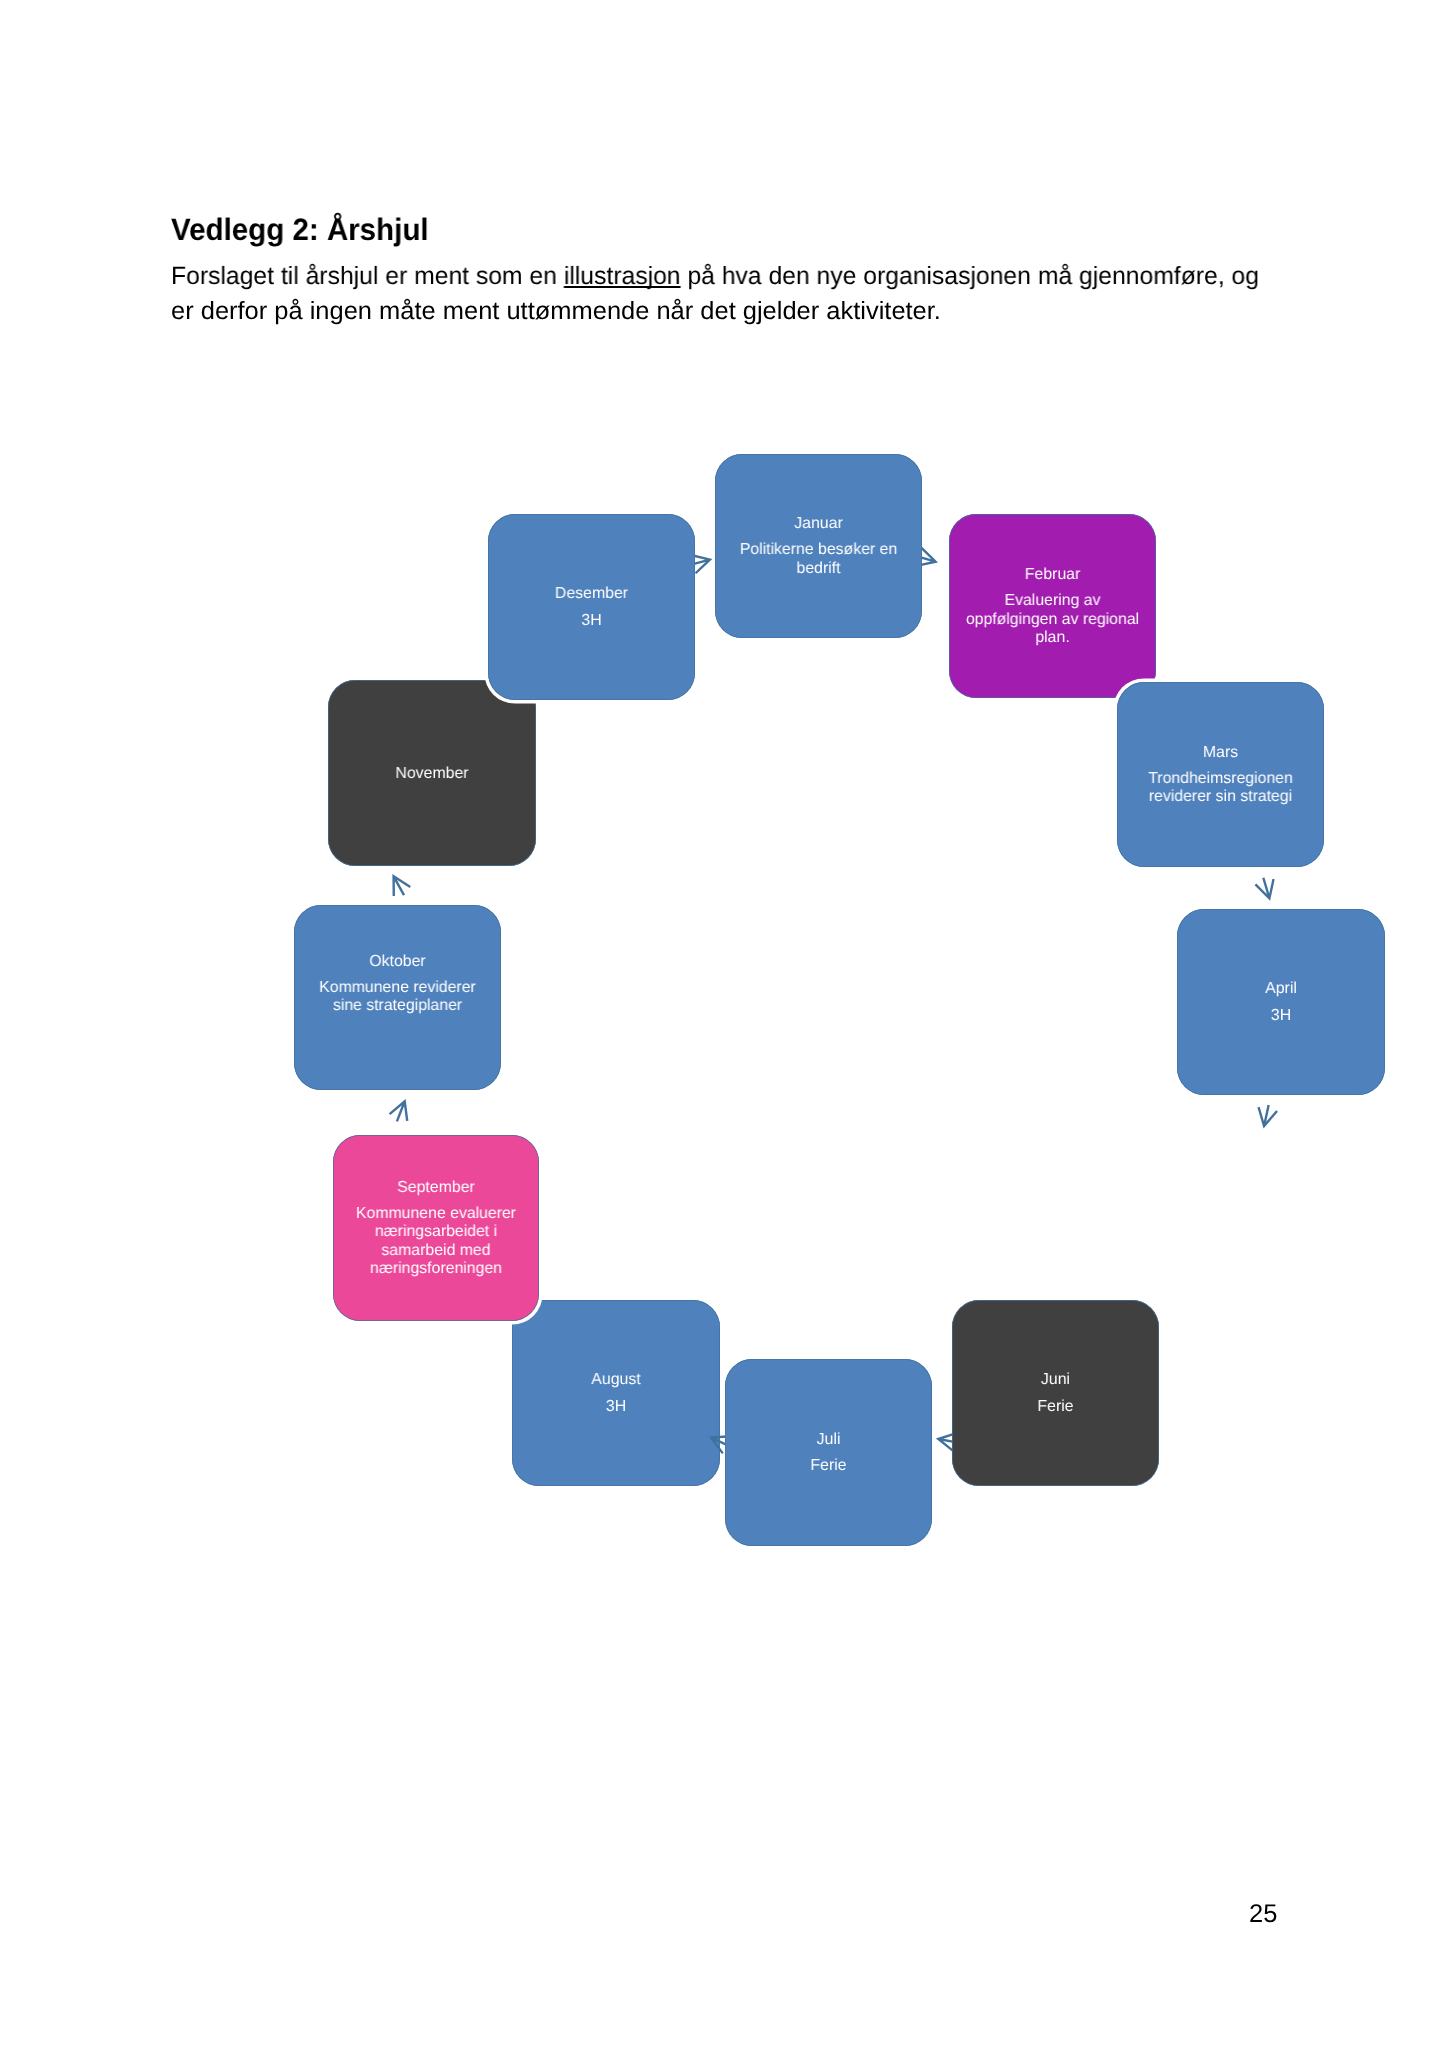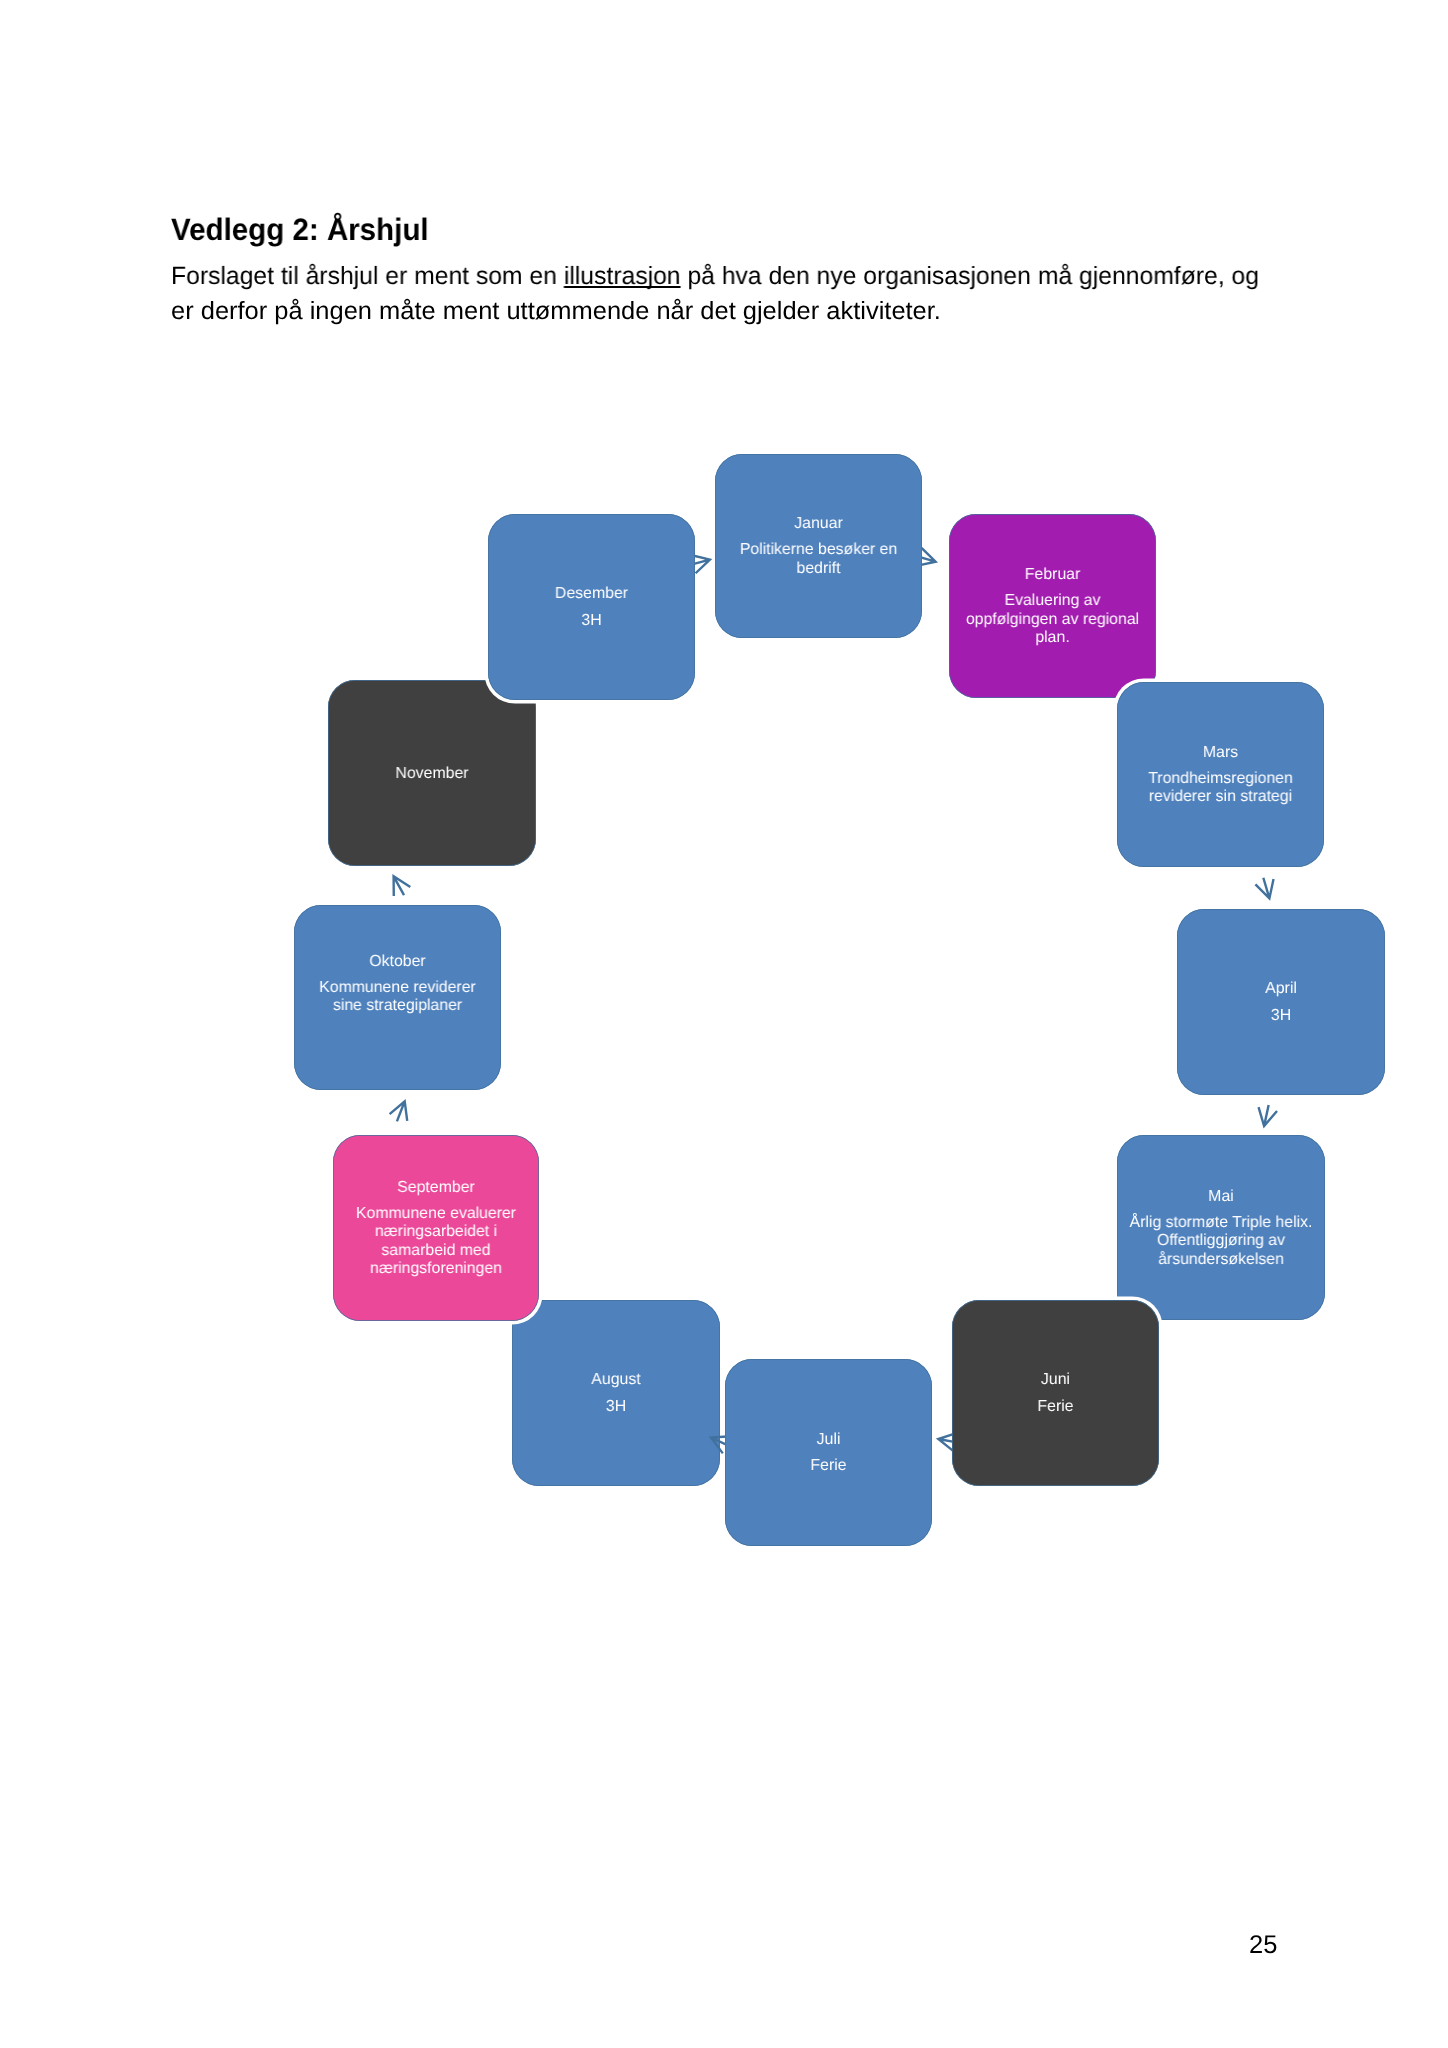--- a/index.html
+++ b/index.html
@@ -42,21 +42,20 @@
   .para .ul { text-decoration:underline; text-underline-offset:1.5px; text-decoration-thickness:1.7px; text-decoration-skip-ink:none; }
 
   .pageno {
     position:absolute;
     left:1248.5px; top:1902px;
     font-size:25.5px;
     line-height:25.5px;
     color:#000000;
     transform:scaleX(1);
     transform-origin:0 0;
-    margin-top:31px;
   }
 
   #diagram { position:absolute; left:16px; top:0; width:1448px; height:2048px; }
   .node {
     position:absolute;
     background:#4F81BD;
     border-radius:27px;
     box-shadow: inset 0 0 0 0.7px #41719C, 0 0 0 3.6px #FFFFFF;
     color:#ffffff;
     box-sizing:border-box;
@@ -100,26 +99,20 @@
           <div class="txt ln" style="top: 116px; line-height: 16px;">plan.</div>
         </div>
         <div class="node" style="left: 1101px; top: 682px; width: 207px; height: 185px; background: rgb(79, 129, 189); color: rgb(255, 255, 255);">
           <div class="txt title" style="top: 62.675px; line-height: 16px;">Mars</div>
           <div class="txt ln" style="top: 88.975px; line-height: 16px;">Trondheimsregionen</div>
           <div class="txt ln" style="top: 107.325px; line-height: 16px;">reviderer sin strategi</div>
         </div>
         <div class="node" style="left: 1161px; top: 909px; width: 208px; height: 186px; background: rgb(79, 129, 189); color: rgb(255, 255, 255);">
           <div class="txt title" style="top: 72.35px; line-height: 16px;">April</div>
           <div class="txt ln" style="top: 98.65px; line-height: 16px;">3H</div>
-        </div>
-        <div class="node" style="left: 1101px; top: 1135px; width: 208px; height: 185px; background: rgb(79, 129, 189); color: rgb(255, 255, 255);">
-          <div class="txt title" style="top: 53.5px; line-height: 16px;">Mai</div>
-          <div class="txt ln" style="top: 79.8px; line-height: 16px;">Årlig stormøte Triple helix.</div>
-          <div class="txt ln" style="top: 98.15px; line-height: 16px;">Offentliggjøring av</div>
-          <div class="txt ln" style="top: 116.5px; line-height: 16px;">årsundersøkelsen</div>
         </div>
         <div class="node" style="left: 936px; top: 1300px; width: 207px; height: 186px; background: #404040; color: rgb(255, 255, 255);">
           <div class="txt title" style="top: 72.35px; line-height: 16px;">Juni</div>
           <div class="txt ln" style="top: 98.65px; line-height: 16px;">Ferie</div>
         </div>
         <div class="node" style="left: 709px; top: 1359px; width: 207px; height: 187px; background: rgb(79, 129, 189); color: rgb(255, 255, 255);">
           <div class="txt title" style="top: 72.85px; line-height: 16px;">Juli</div>
           <div class="txt ln" style="top: 99.15px; line-height: 16px;">Ferie</div>
         </div>
         <div class="node" style="left: 482px; top: 1300px; width: 208px; height: 186px; background: rgb(79, 129, 189); color: rgb(255, 255, 255); margin-left: 14px;">

